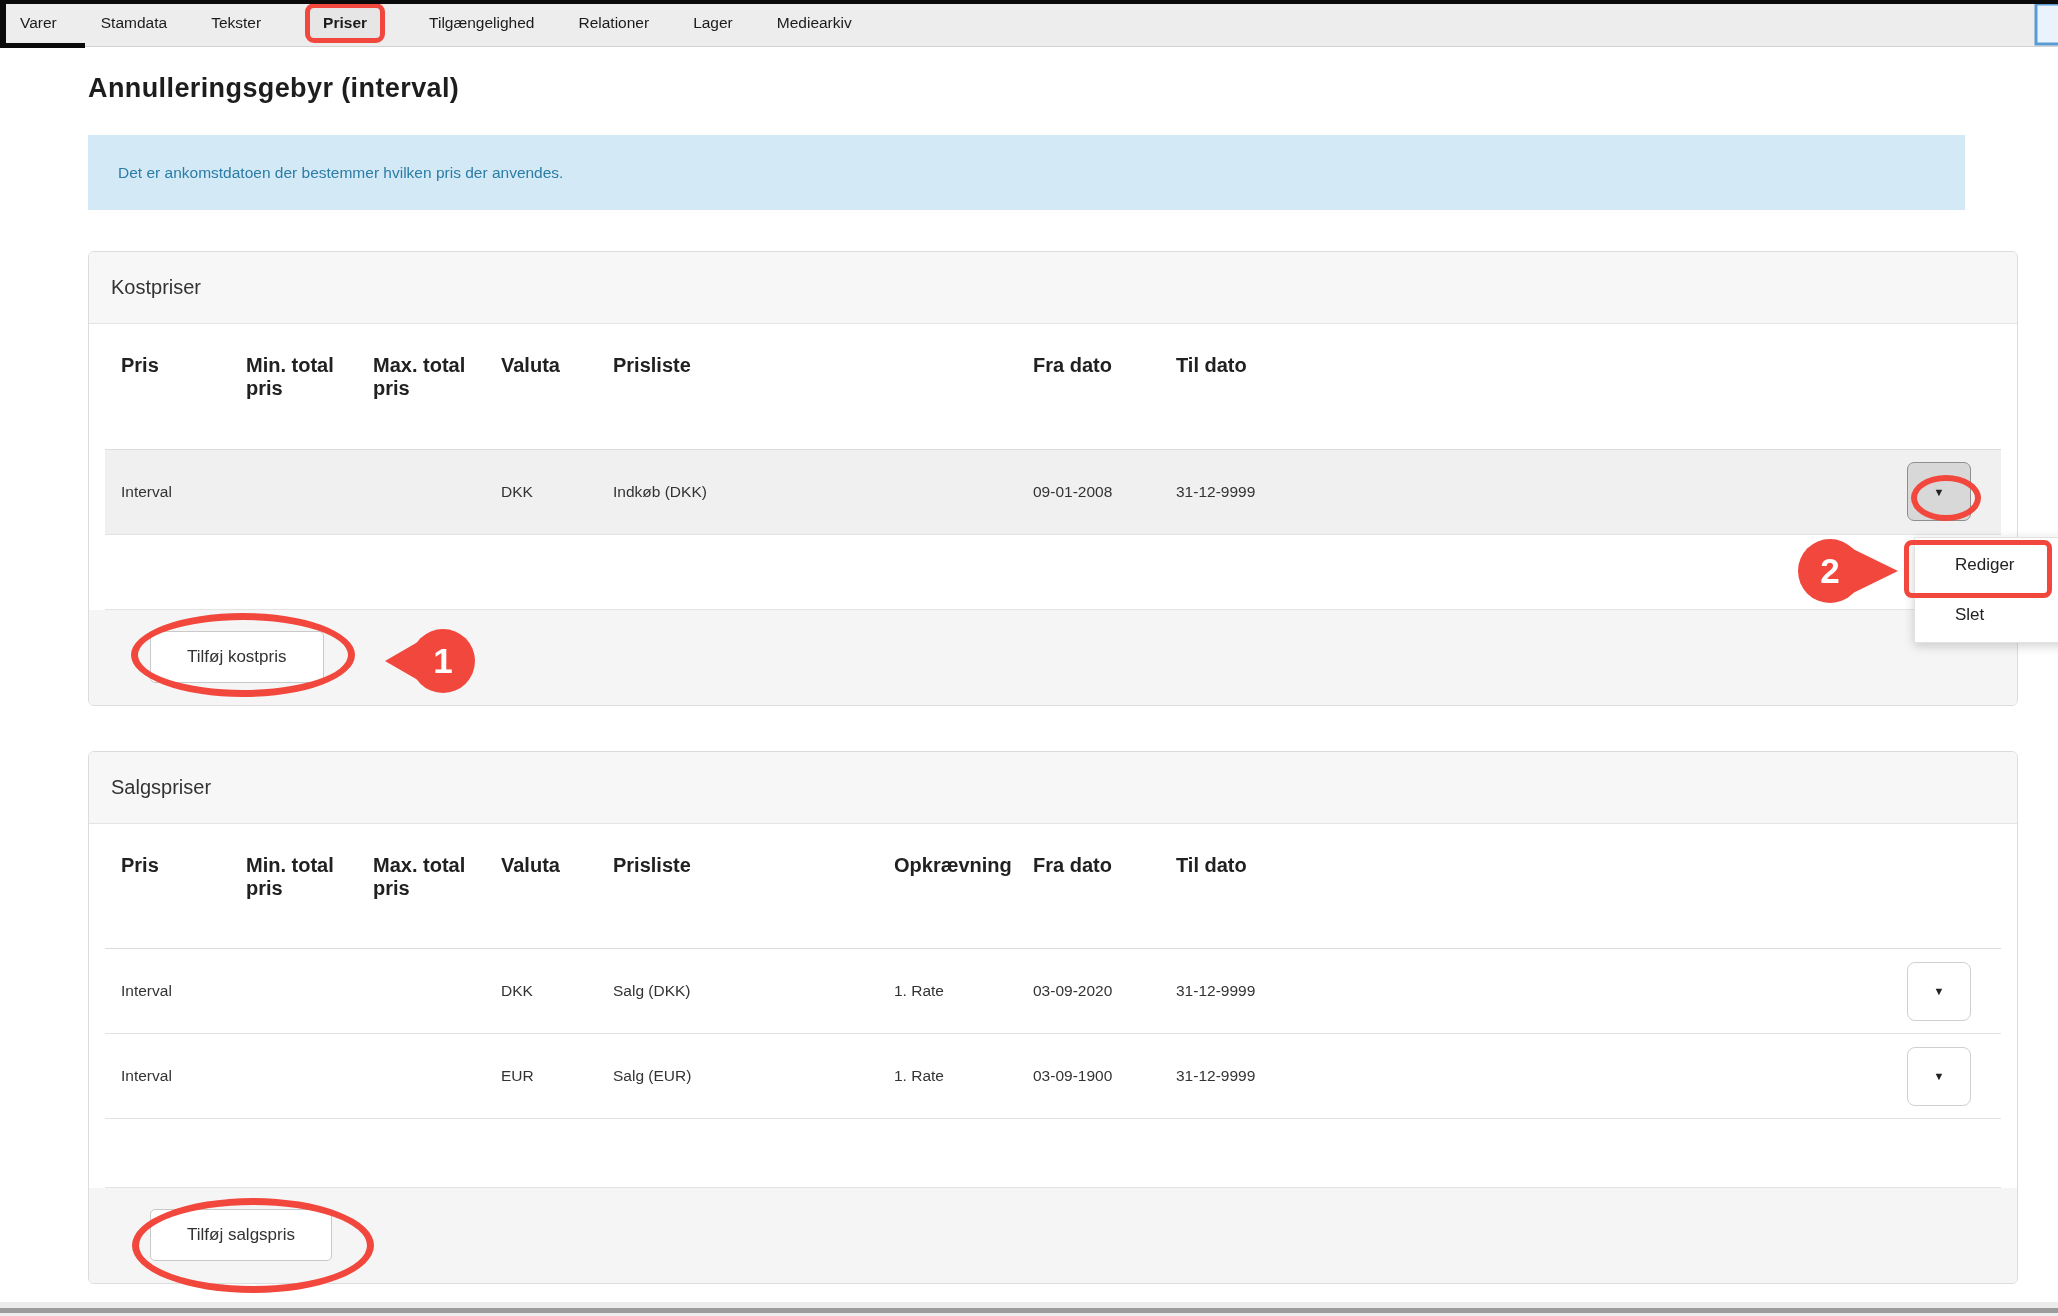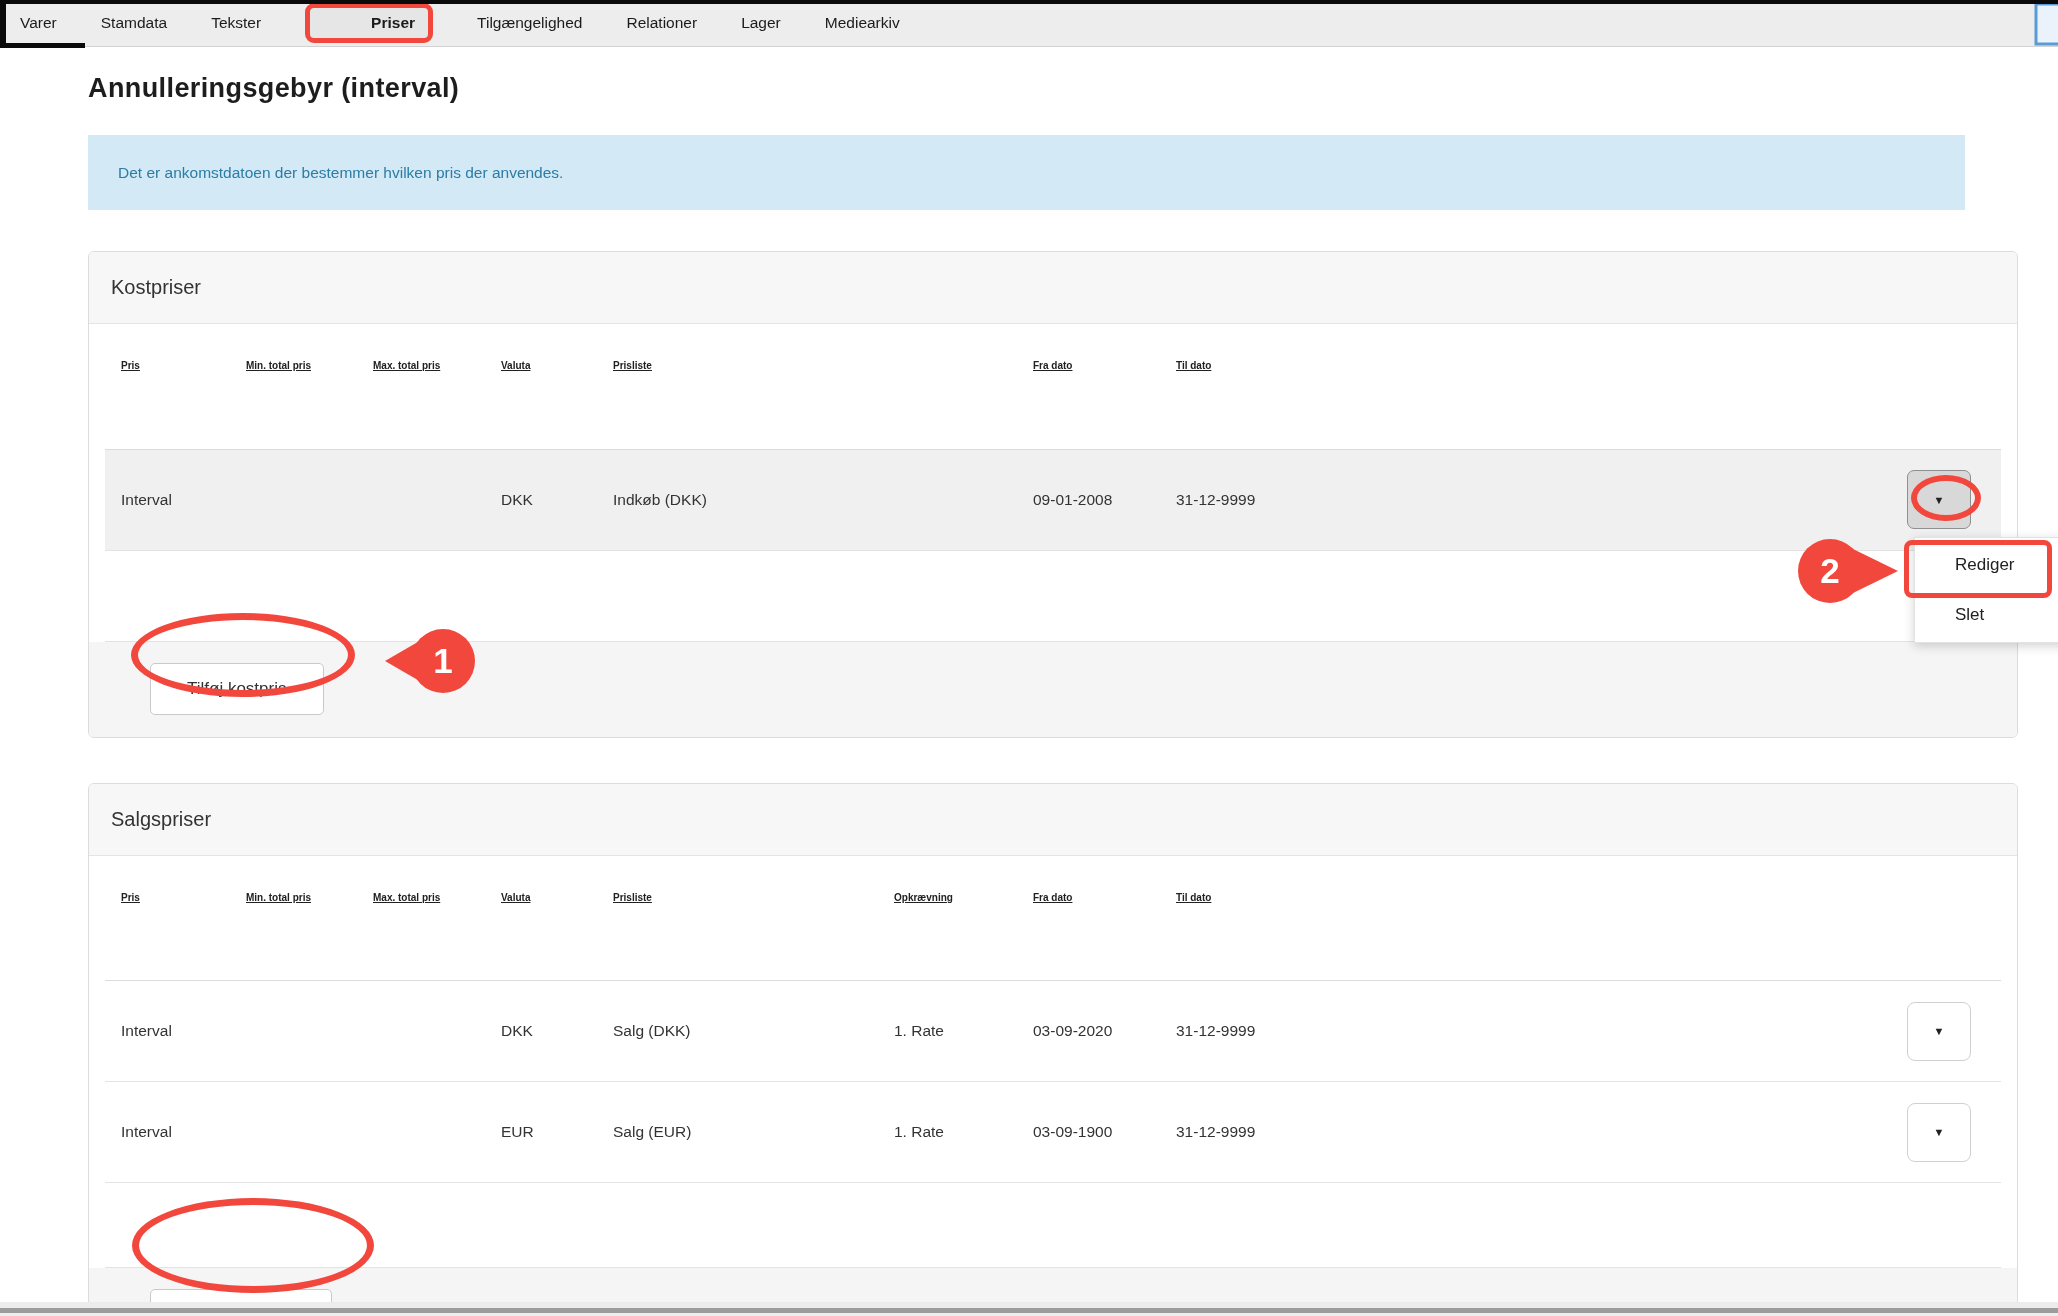--- a/index.html
+++ b/index.html
@@ -11,42 +11,42 @@
   .frame-top{position:absolute;left:0;top:0;width:2058px;height:4px;background:#0a0a0a;z-index:60;}
   .frame-left{position:absolute;left:0;top:0;width:6px;height:47px;background:#0a0a0a;z-index:60;}
   .frame-step{position:absolute;left:0;top:43px;width:85px;height:5px;background:#0a0a0a;z-index:60;}
   .bottom-strip{position:absolute;left:0;top:1302px;width:2058px;height:14px;z-index:55;
     background:linear-gradient(#ececec 0 6px,#9c9c9c 6px 11px,#ededed 11px 14px);}
   
   .nav{position:absolute;left:0;top:0;width:2058px;height:47px;background:#ededed;
     border-bottom:1px solid #d2d2d2;display:flex;align-items:center;gap:44px;
     padding-left:20px;box-sizing:border-box;font-size:15.5px;color:#1b1b1b;z-index:50;}
   .nav-item{cursor:pointer;white-space:nowrap;}
-  .nav-item.active{font-weight:bold;margin-left:48px;}
+  .nav-item.active{font-weight:bold;}
   .priser-box{border:5px solid #f2473c;border-radius:9px;padding:6px 13px;background:#e6e6e6;}
   .doc-icon{position:absolute;left:2034px;top:2px;z-index:51;}
   
   .content{position:absolute;left:88px;top:47px;width:1930px;}
   .page-title{margin-top:26px;font-size:27px;line-height:30px;font-weight:600;
     letter-spacing:0.4px;color:#1d1d1d;}
   .info-banner{margin-top:32px;width:1877px;box-sizing:border-box;background:#d3e9f5;
     border-radius:0;padding:26px 30px;font-size:15.5px;line-height:23px;
     color:#2b7ca6;font-weight:500;}
   .panel{width:1930px;box-sizing:border-box;border:1px solid #dcdcdc;border-radius:6px;
     background:#fff;overflow:hidden;}
   .panel-kost{margin-top:41px;}
   .panel-salg{margin-top:45px;}
   .panel-header{background:#f7f7f7;border-bottom:1px solid #e4e4e4;padding:24px 22px;
     font-size:20px;color:#333;}
   .tablewrap{padding:0 16px;}
   table.ptable{width:100%;border-collapse:collapse;table-layout:fixed;}
-  .ptable th{font-size:10px;font-weight:bold;color:#212121;text-align:left;
+  .ptable th{font-size:20px;font-weight:bold;color:#212121;text-align:left;
     vertical-align:top;padding:30px 16px 0 16px;height:125px;box-sizing:border-box;
-    border-bottom:1px solid #dcdcdc;line-height:23px;text-decoration:underline;}
-  .ptable td{font-size:15.5px;color:#333;vertical-align:middle;padding:8px 16px;
+    border-bottom:1px solid #dcdcdc;line-height:23px;}
+  .ptable td{font-size:15.5px;color:#333;vertical-align:middle;padding:0 16px;
     height:84px;border-bottom:1px solid #e3e3e3;}
   tr.row-gray td{background:#f0f0f0;}
   tr.empty-row td{height:74px;border-bottom:1px solid #e3e3e3;}
   tr.empty-row.salg td{height:68px;}
   td.actions{text-align:right;}
   .dd-btn{display:inline-flex;align-items:center;justify-content:center;width:62px;height:57px;
     background:#ffffff;border:1px solid #d0d0d0;border-radius:8px;margin-right:14px;
     cursor:pointer;font-size:11px;color:#222;}
   .dd-btn.pressed{background:#d8d8d8;border:1px solid #8f8f8f;border-radius:7px;}
   .panel-footer{background:#f5f5f5;padding:21px 16px 22px 16px;}

